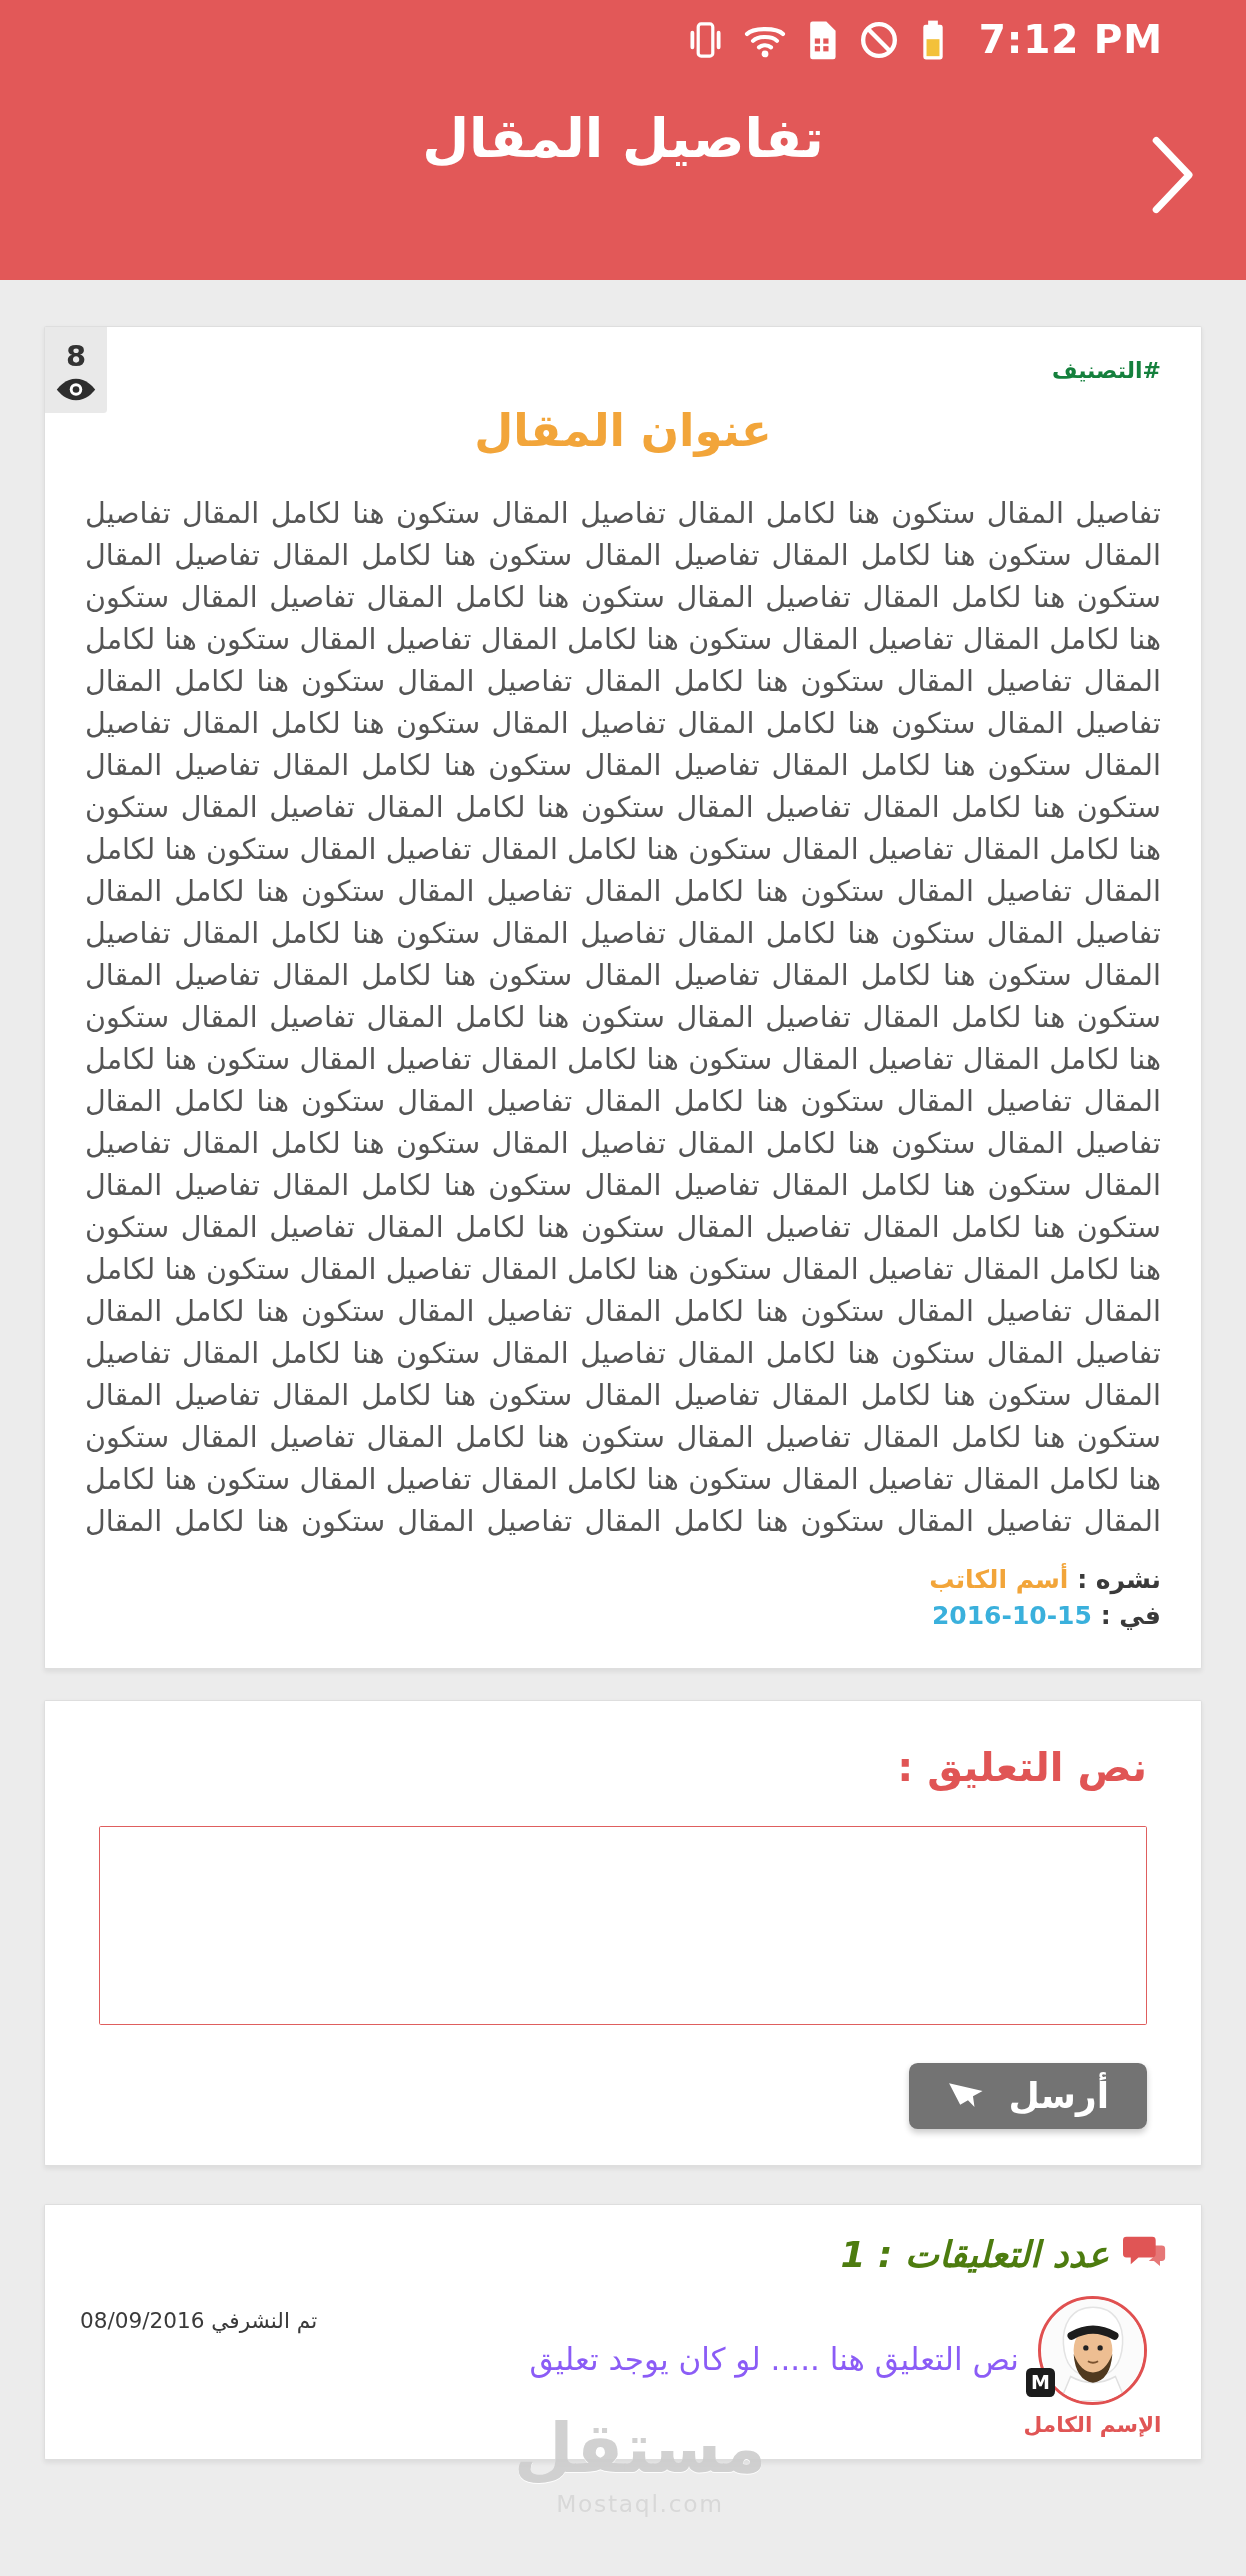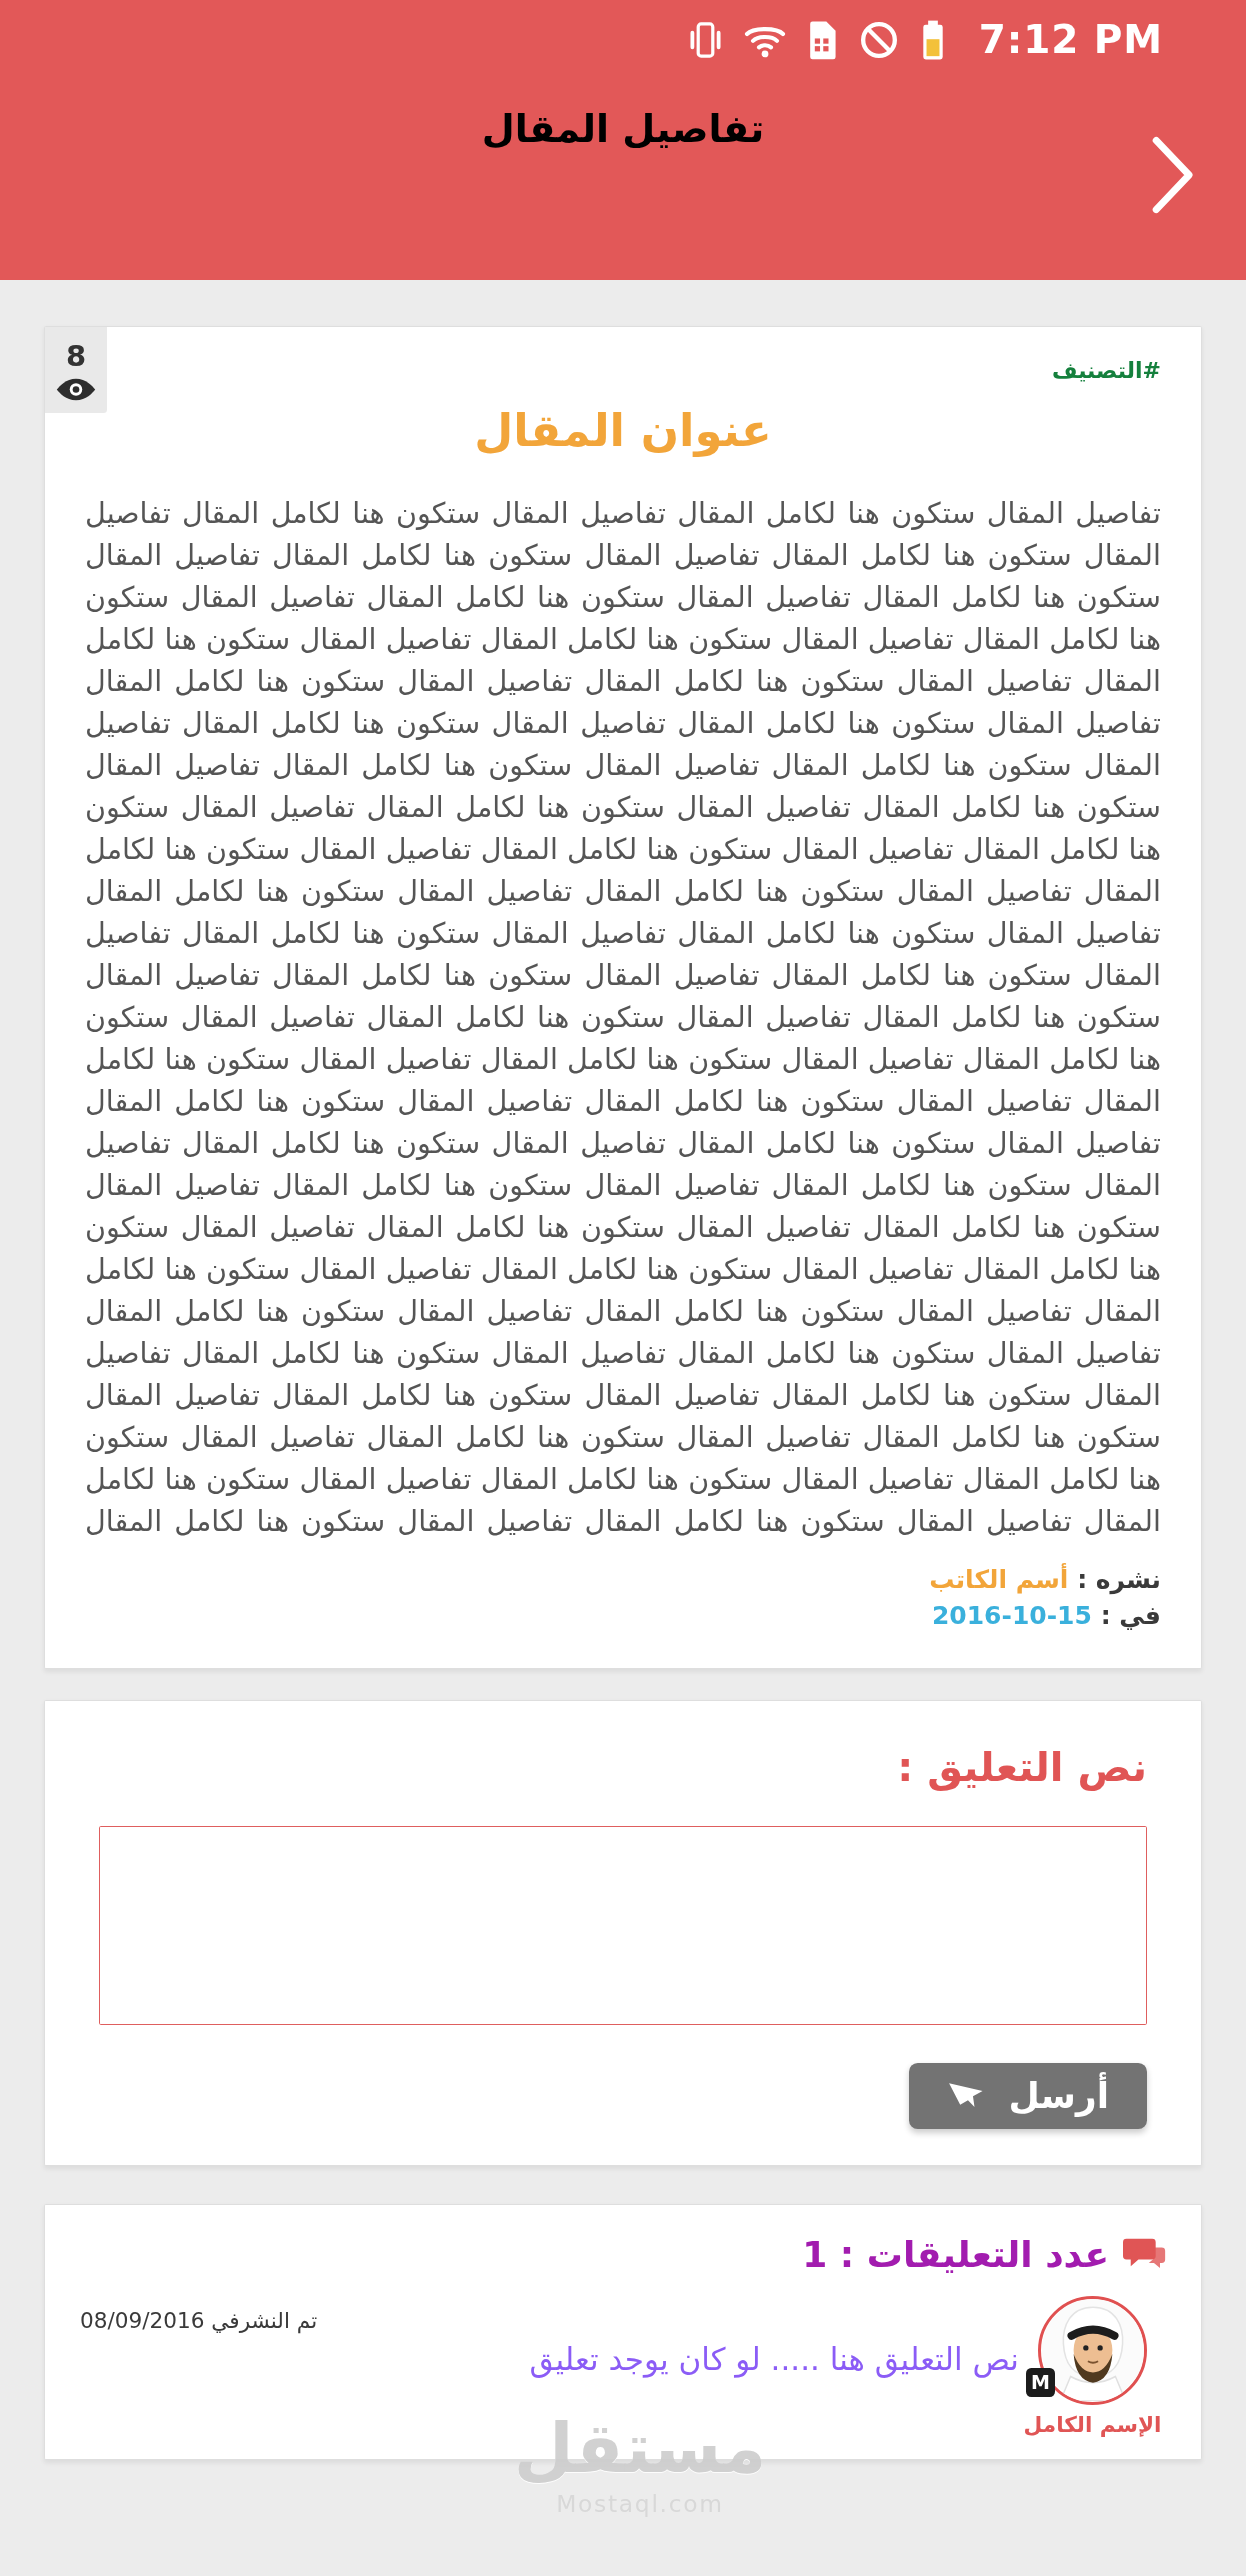--- a/index.html
+++ b/index.html
@@ -11,21 +11,21 @@
   }
 
   
   .header { height:280px; background:#e25858; position:relative; }
   .statusbar {
     direction:ltr; display:flex; align-items:center; justify-content:flex-end;
     gap:21px; padding:17.3px 83px 0 35px;
   }
   .sicon svg { display:block; }
   .status-time { color:#fff; font-size:39px; font-weight:700; margin-left:12px; letter-spacing:0.9px; }
-  .header-title { color:#000000; font-size:38px; font-weight:700; text-align:center; margin-top:45px; }
+  .header-title { color:#ffffff; font-size:54px; font-weight:700; text-align:center; margin-top:45px; }
   .back-chevron { position:absolute; right:50px; top:135px; cursor:pointer; }
 
   
   .card {
     background:#fff; margin:0 44px; border:0.9px solid #dedede; border-radius:1.7px;
     box-shadow:0 2.6px 5.2px rgba(0,0,0,.07);
   }
 
   
   .card-article { margin-top:46px; position:relative; padding:0 40px 38px; }
@@ -57,21 +57,21 @@
   .send-button {
     margin-top:38px; display:inline-flex; align-items:center; gap:21px;
     background:#737373; color:#fff; border:0; border-radius:8.7px;
     padding:8.7px 38px; height:66px; font-size:36px; font-weight:700;
     font-family:inherit; box-shadow:0 3.5px 6px rgba(0,0,0,.2); cursor:pointer;
   }
   .send-icon svg { display:block; transform:scaleX(-1) rotate(8deg); }
 
   
   .card-comments { margin-top:38px; padding:29px 35px 22.5px; position:relative; min-height:251px; }
-  .comments-header { display:flex; align-items:flex-end; gap:14px; color:#a21caf; font-size:36px; font-weight:700; }
+  .comments-header { display:flex; align-items:center; gap:14px; color:#4d7c0f; font-size:36px; font-weight:700;font-style:italic; }
   .comments-header svg { display:block; }
   .comment-row { display:flex; align-items:flex-start; margin-top:21px; }
   .avatar-block { width:147px; flex:0 0 auto; text-align:center; position:relative; }
   .avatar {
     width:109px; height:109px; border-radius:50%; border:3.5px solid #e05050;
     overflow:hidden; margin:0 auto; background:#fff;
   }
   .avatar svg { display:block; }
   .avatar-badge {
     position:absolute; left:7px; bottom:40px; width:29px; height:29px;

